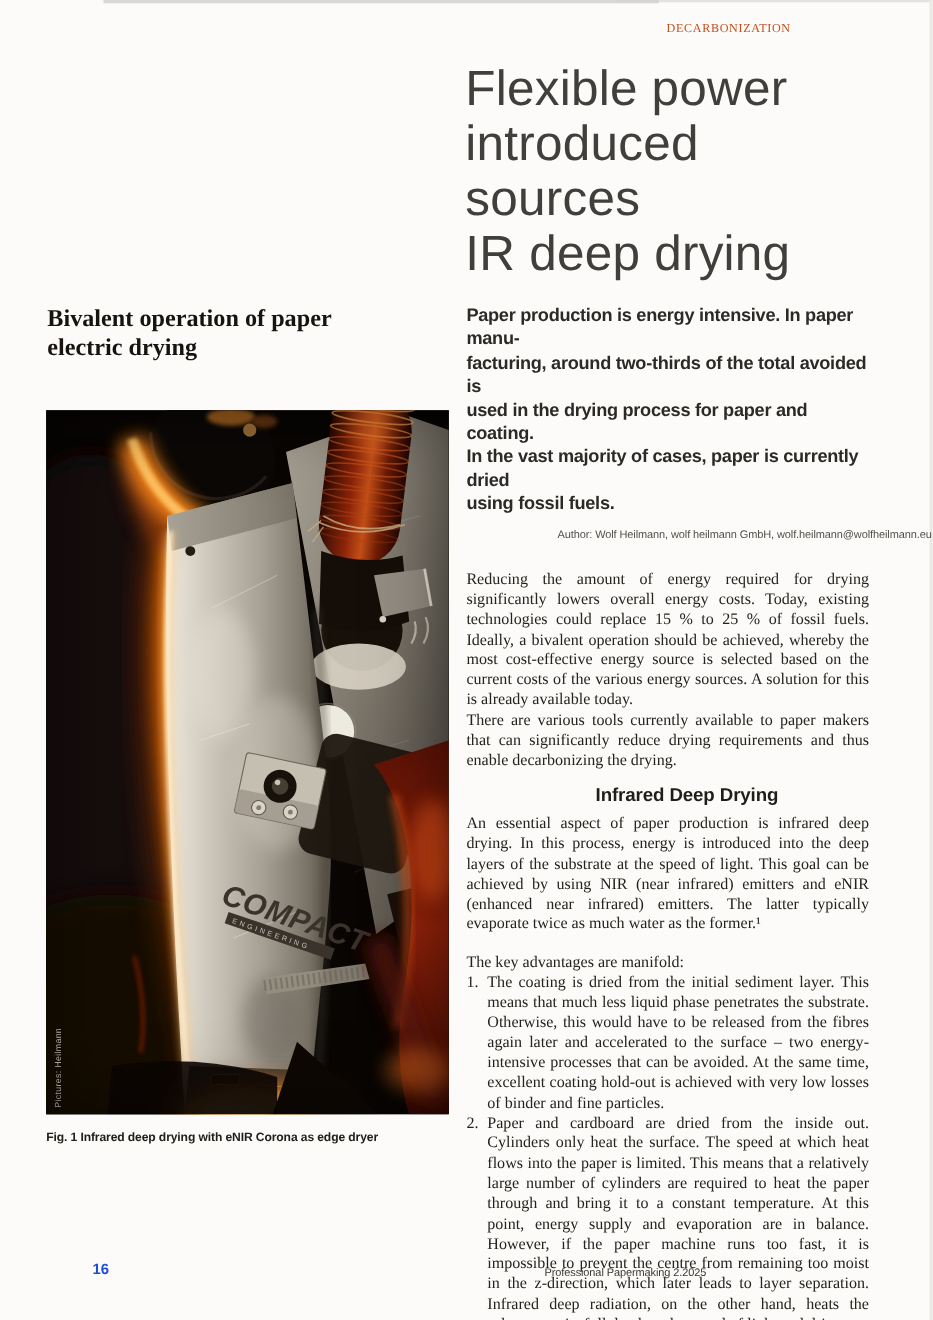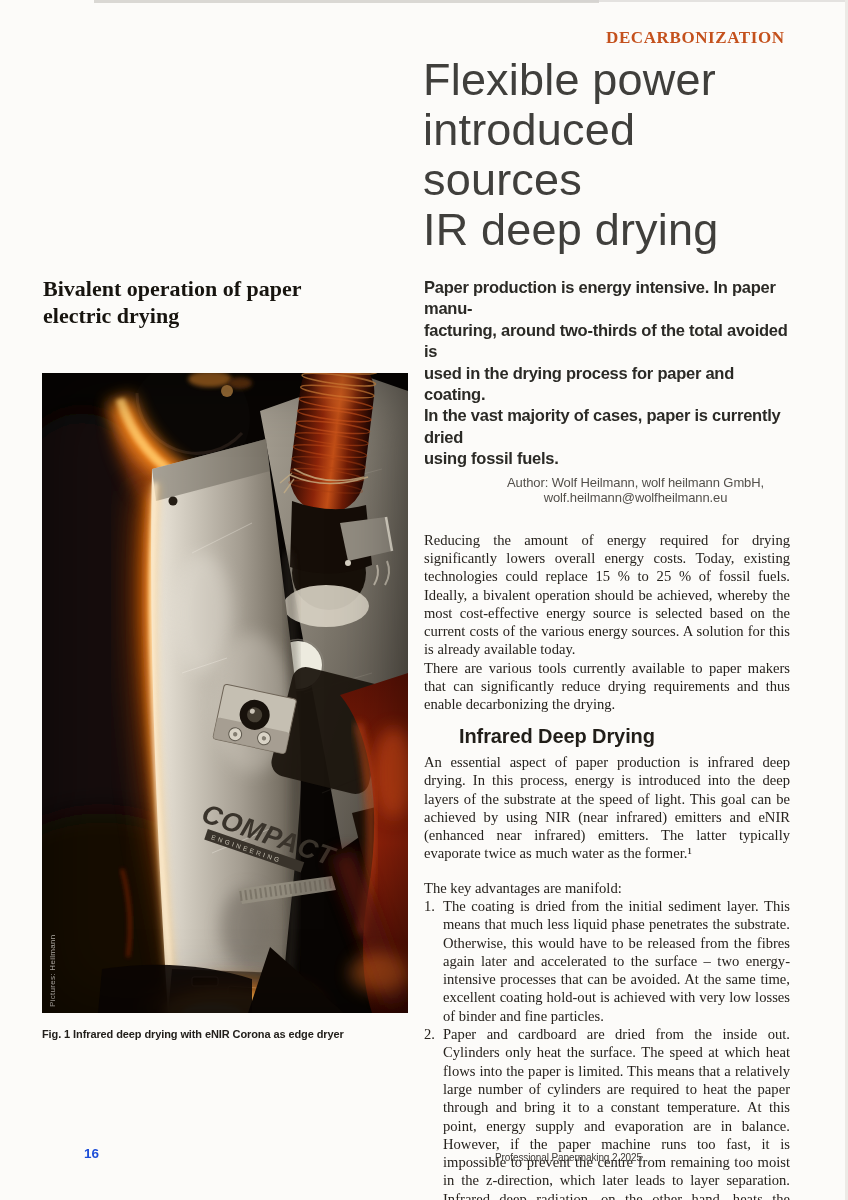--- a/index.html
+++ b/index.html
@@ -8,22 +8,22 @@
     background:#fcfbf9; overflow:hidden;
     font-family:"Liberation Sans", sans-serif;
     color:#26221d;
   }
   
   .scan-top { position:absolute; top:0; left:94px; width:505px; height:3px; background:#bdbbb7; opacity:.55; }
   .scan-top2 { position:absolute; top:0; left:560px; width:288px; height:2px; background:#d4d2ce; opacity:.6; }
   .scan-right { position:absolute; top:0; right:0; width:3px; height:100%; background:#eceae6; }
 
   .section-label {
-    position:absolute; left:606px; top:28px;
-    font-family:"Liberation Serif", serif; font-weight:700; font-size:17px;
+    position:absolute; left:606px; top:20px;
+    font-family:"Liberation Serif", serif; font-weight:400; font-size:11px;
     color:#c4511d; letter-spacing:.6px;
   }
   .title {
     position:absolute; left:423px; top:55px; width:410px;
     font-size:45px; line-height:50px; font-weight:400; color:#403f3c;
     letter-spacing:.2px;
   }
   .left-heading {
     position:absolute; left:43px; top:275px; width:370px;
     font-family:"Liberation Serif", serif; font-weight:700;
@@ -41,31 +41,31 @@
     position:absolute; left:42px; top:1028px; width:366px; text-align:left;
     font-weight:700; font-size:11px; line-height:13px; color:#23201c;
     letter-spacing:-.1px;
   }
   .right-col { position:absolute; left:424px; top:277px; width:366px; }
   .intro {
     font-weight:700; font-size:16.5px; line-height:21.4px;
     color:#2b2a26; letter-spacing:-.25px;
   }
   .author {
-    margin-top:5px; margin-right:-57px; text-align:center;
-    font-size:13px; color:#53504b; letter-spacing:-.1px;
+    margin-top:11px; margin-right:-57px; text-align:right;
+    font-size:10px; color:#53504b; letter-spacing:-.1px;
   }
   .body-text {
     margin-top:26px; font-family:"Liberation Serif", serif;
     font-size:14.6px; line-height:18.3px; color:#26221d; text-align:justify;
   }
   .sec-heading {
     margin:13px 0 8px 35px;
     font-family:"Liberation Sans", sans-serif; font-weight:700;
-    font-size:20px; color:#211e19; letter-spacing:-.1px; text-align:left;
+    font-size:17px; color:#211e19; letter-spacing:-.1px; text-align:center;
   }
   .gap { height:16px; }
   .adv-item { display:flex; }
   .adv-num { flex:none; width:19px; }
   .adv-text { flex:1; text-align:justify; }
   .footer-page {
     position:absolute; left:84px; top:1146px;
     font-weight:700; font-size:13.5px; color:#1d4ed8;
   }
   .footer-journal {

